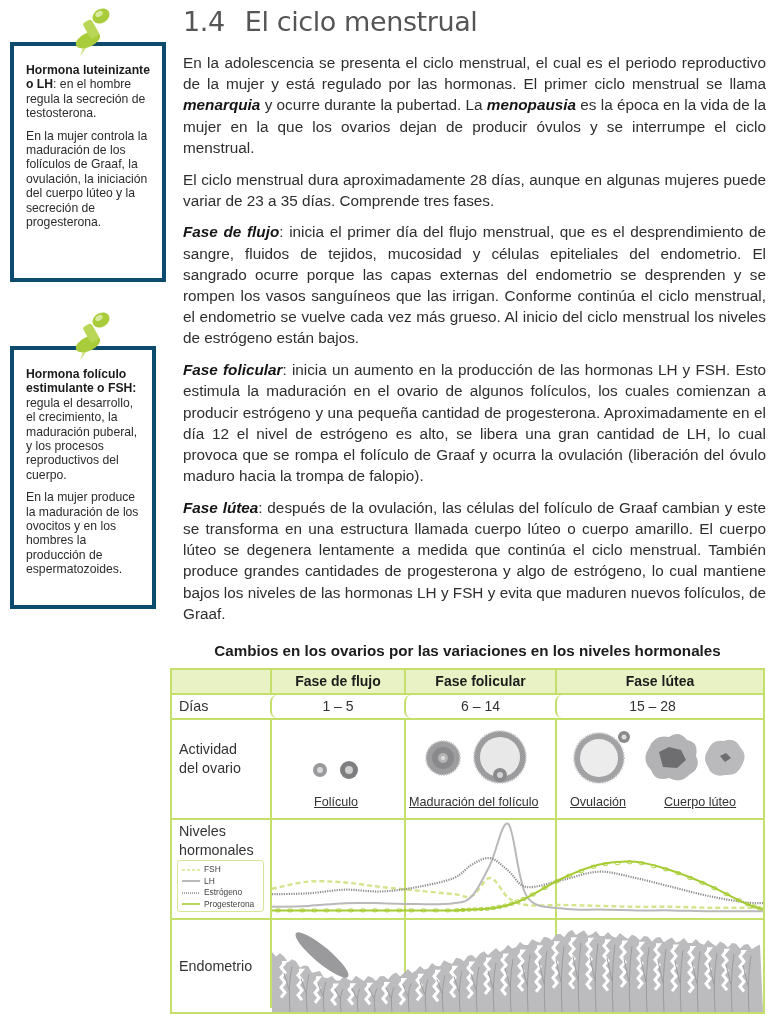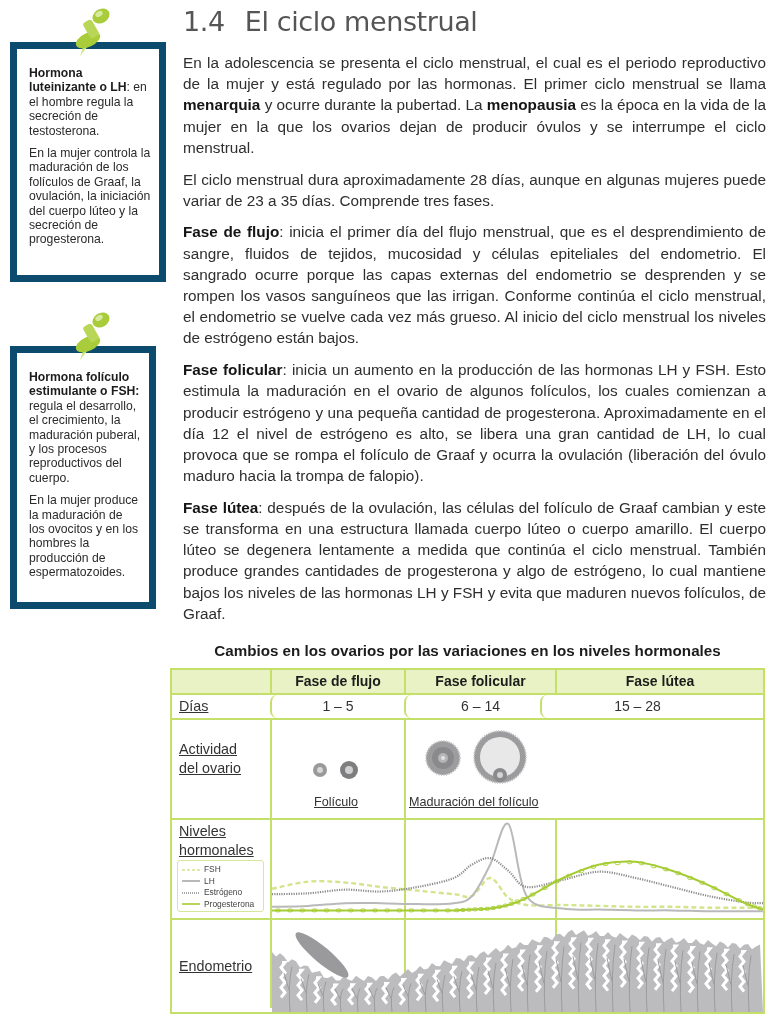--- a/index.html
+++ b/index.html
@@ -1,40 +1,40 @@
 <!DOCTYPE html>
 <html><head>
 <meta charset="utf-8">
 <style>
   html, body { margin:0; padding:0; background:#ffffff; }
   body { width:779px; height:1024px; position:relative; overflow:hidden;
          font-family:"Liberation Sans", "DejaVu Sans", sans-serif; color:#2b2b2b; }
-  .sidebox { position:absolute; left:10px; width:146px; border:7px solid #0c4a6e;
+  .sidebox { position:absolute; left:10px; width:146px; border:4px solid #0c4a6e;
              background:#fff; padding:17px 8px 0 12px; box-sizing:border-box;
              font-size:12.2px; line-height:14.4px; color:#2b2b2b; }
   .sidebox p { margin:0 0 8px 0; }
   .sidebox b { font-weight:bold; color:#1c1c1c; }
   .box1 { top:42px; height:240px; width:156px; }
   .box2 { top:346px; height:263px; width:146px; }
   .pin { position:absolute; }
   .title { position:absolute; left:183px; top:6px; font-size:27px; color:#555555;
            font-family:"DejaVu Sans", sans-serif; letter-spacing:-0.4px; }
   .title .num { margin-right:20px; }
   .body { position:absolute; left:183px; top:52px; width:583px; font-size:15.3px;
           line-height:21.2px; color:#2e2e2e; text-align:justify; }
   .body p { margin:0 0 10.5px 0; }
-  .body b { color:#151515; }
+  .body b { color:#151515;font-style:italic; }
   .tbl-title { position:absolute; left:170px; top:642px; width:595px; text-align:center;
                font-weight:bold; font-size:15.2px; color:#1c1c1c; }
   .tbl { position:absolute; left:170px; top:668px; width:595px; height:346px;
          border:2px solid #c4df6a; box-sizing:border-box; }
   .row { position:absolute; left:0; width:591px; border-bottom:2px solid #c4df6a; box-sizing:border-box; }
   .cell { position:absolute; top:0; height:100%; box-sizing:border-box; border-left:2px solid #c4df6a;
           font-size:14px; color:#333; }
-  .cell.first { border-left:none;text-decoration:underline; }
+  .cell.first { border-left:none; }
   .hdr { background:#e9f2c4; }
   .hdr .cell { font-weight:bold; color:#1c1c1c; text-align:center; line-height:23px; }
   .center { text-align:center; line-height:23px;border-radius:7px; }
   .lab { padding-left:7px; line-height:19px; font-size:14.3px; color:#333; }
   .icap { position:absolute; font-size:12.6px; color:#333; white-space:nowrap;text-decoration:underline; }
   .legend { position:absolute; left:5px; top:40px; width:87px; height:52px; border:1.5px solid #d5e79a;
             border-radius:3px; font-size:8.4px; color:#444; padding:3px 0 8px 4px; box-sizing:border-box; }
   .legend .li { height:11.5px; display:flex; align-items:center; }
   .legend svg { margin-right:4px; }
 </style>
@@ -85,21 +85,21 @@
     <div class="cell first" style="left:0;width:98px"></div>
     <div class="cell" style="left:98px;width:134px">Fase de flujo</div>
     <div class="cell" style="left:232px;width:151px">Fase folicular</div>
     <div class="cell" style="left:383px;width:208px">Fase lútea</div>
   </div>
 
   <div class="row" style="top:25px;height:25px">
     <div class="cell first lab" style="left:0;width:98px;line-height:23px">Días</div>
     <div class="cell center" style="left:98px;width:134px">1 – 5</div>
     <div class="cell center" style="left:232px;width:151px">6 – 14</div>
-    <div class="cell center" style="left:368px;width:193px">15 – 28</div>
+    <div class="cell center" style="left:383px;width:193px">15 – 28</div>
   </div>
 
   <div class="row" style="top:50px;height:100px">
     <div class="cell first lab" style="left:0;width:98px;padding-top:20px">
       <div>Actividad</div>
       <div>del ovario</div>
     </div>
     <div class="cell" style="left:98px;width:134px">
       <svg style="position:absolute;left:0;top:0" width="132" height="98">
         <circle cx="48" cy="50" r="7" fill="#9a9a9c"></circle>
@@ -114,20 +114,34 @@
         <circle cx="37" cy="38" r="17" fill="#9d9d9f" stroke="#c9c9c9" stroke-width="2" stroke-dasharray="1 1.5"></circle>
         <circle cx="37" cy="38" r="11" fill="#8a8a8c"></circle>
           <circle cx="37" cy="38" r="5" fill="#b5b5b5"></circle>
           <circle cx="37" cy="38" r="2" fill="#e2e2e2"></circle>
         <circle cx="94" cy="37" r="26" fill="#9c9c9e" stroke="#c9c9c9" stroke-width="2" stroke-dasharray="1 1.5"></circle>
         <circle cx="94" cy="37" r="20" fill="#e8e8e8"></circle>
         <circle cx="94" cy="55" r="7" fill="#8a8a8c"></circle>
           <circle cx="94" cy="55" r="3" fill="#d3d3d3"></circle>
       </svg>
       <div class="icap" style="left:3px;top:75px">Maduración del folículo</div>
+    </div>
+    <div class="cell" style="left:383px;width:208px">
+      <svg style="position:absolute;left:0;top:0" width="206" height="98">
+        <circle cx="42" cy="38" r="25" fill="#a2a2a4" stroke="#c9c9c9" stroke-width="2" stroke-dasharray="1 1.5"></circle>
+        <circle cx="42" cy="38" r="19" fill="#ececec"></circle>
+        <circle cx="67" cy="17" r="6" fill="#8a8a8c"></circle>
+          <circle cx="67" cy="17" r="2.5" fill="#dcdcdc"></circle>
+        <path d="M92 28 Q97 14 112 17 Q122 10 130 20 Q142 22 139 36 Q145 48 132 55 Q124 64 112 58 Q98 62 94 50 Q84 40 92 28 Z" fill="#b3b3b5"></path>
+        <path d="M102 32 L112 27 L124 30 L129 40 L120 48 L106 47 Z" fill="#6e6e70"></path>
+        <path d="M151 30 Q155 19 167 21 Q178 17 183 27 Q191 35 185 45 Q181 56 168 55 Q155 58 151 47 Q145 38 151 30 Z" fill="#bababc"></path>
+        <path d="M163 36 L169 33 L174 38 L168 42 Z" fill="#6e6e70"></path>
+      </svg>
+      <div class="icap" style="left:13px;top:75px">Ovulación</div>
+      <div class="icap" style="left:107px;top:75px">Cuerpo lúteo</div>
     </div>
   </div>
 
   <div class="row" style="top:150px;height:100px">
     <div class="cell first lab" style="left:0;width:98px;padding-top:2px">
       <div>Niveles</div>
       <div>hormonales</div>
       <div class="legend">
         <div class="li">
             <svg width="18" height="4">

